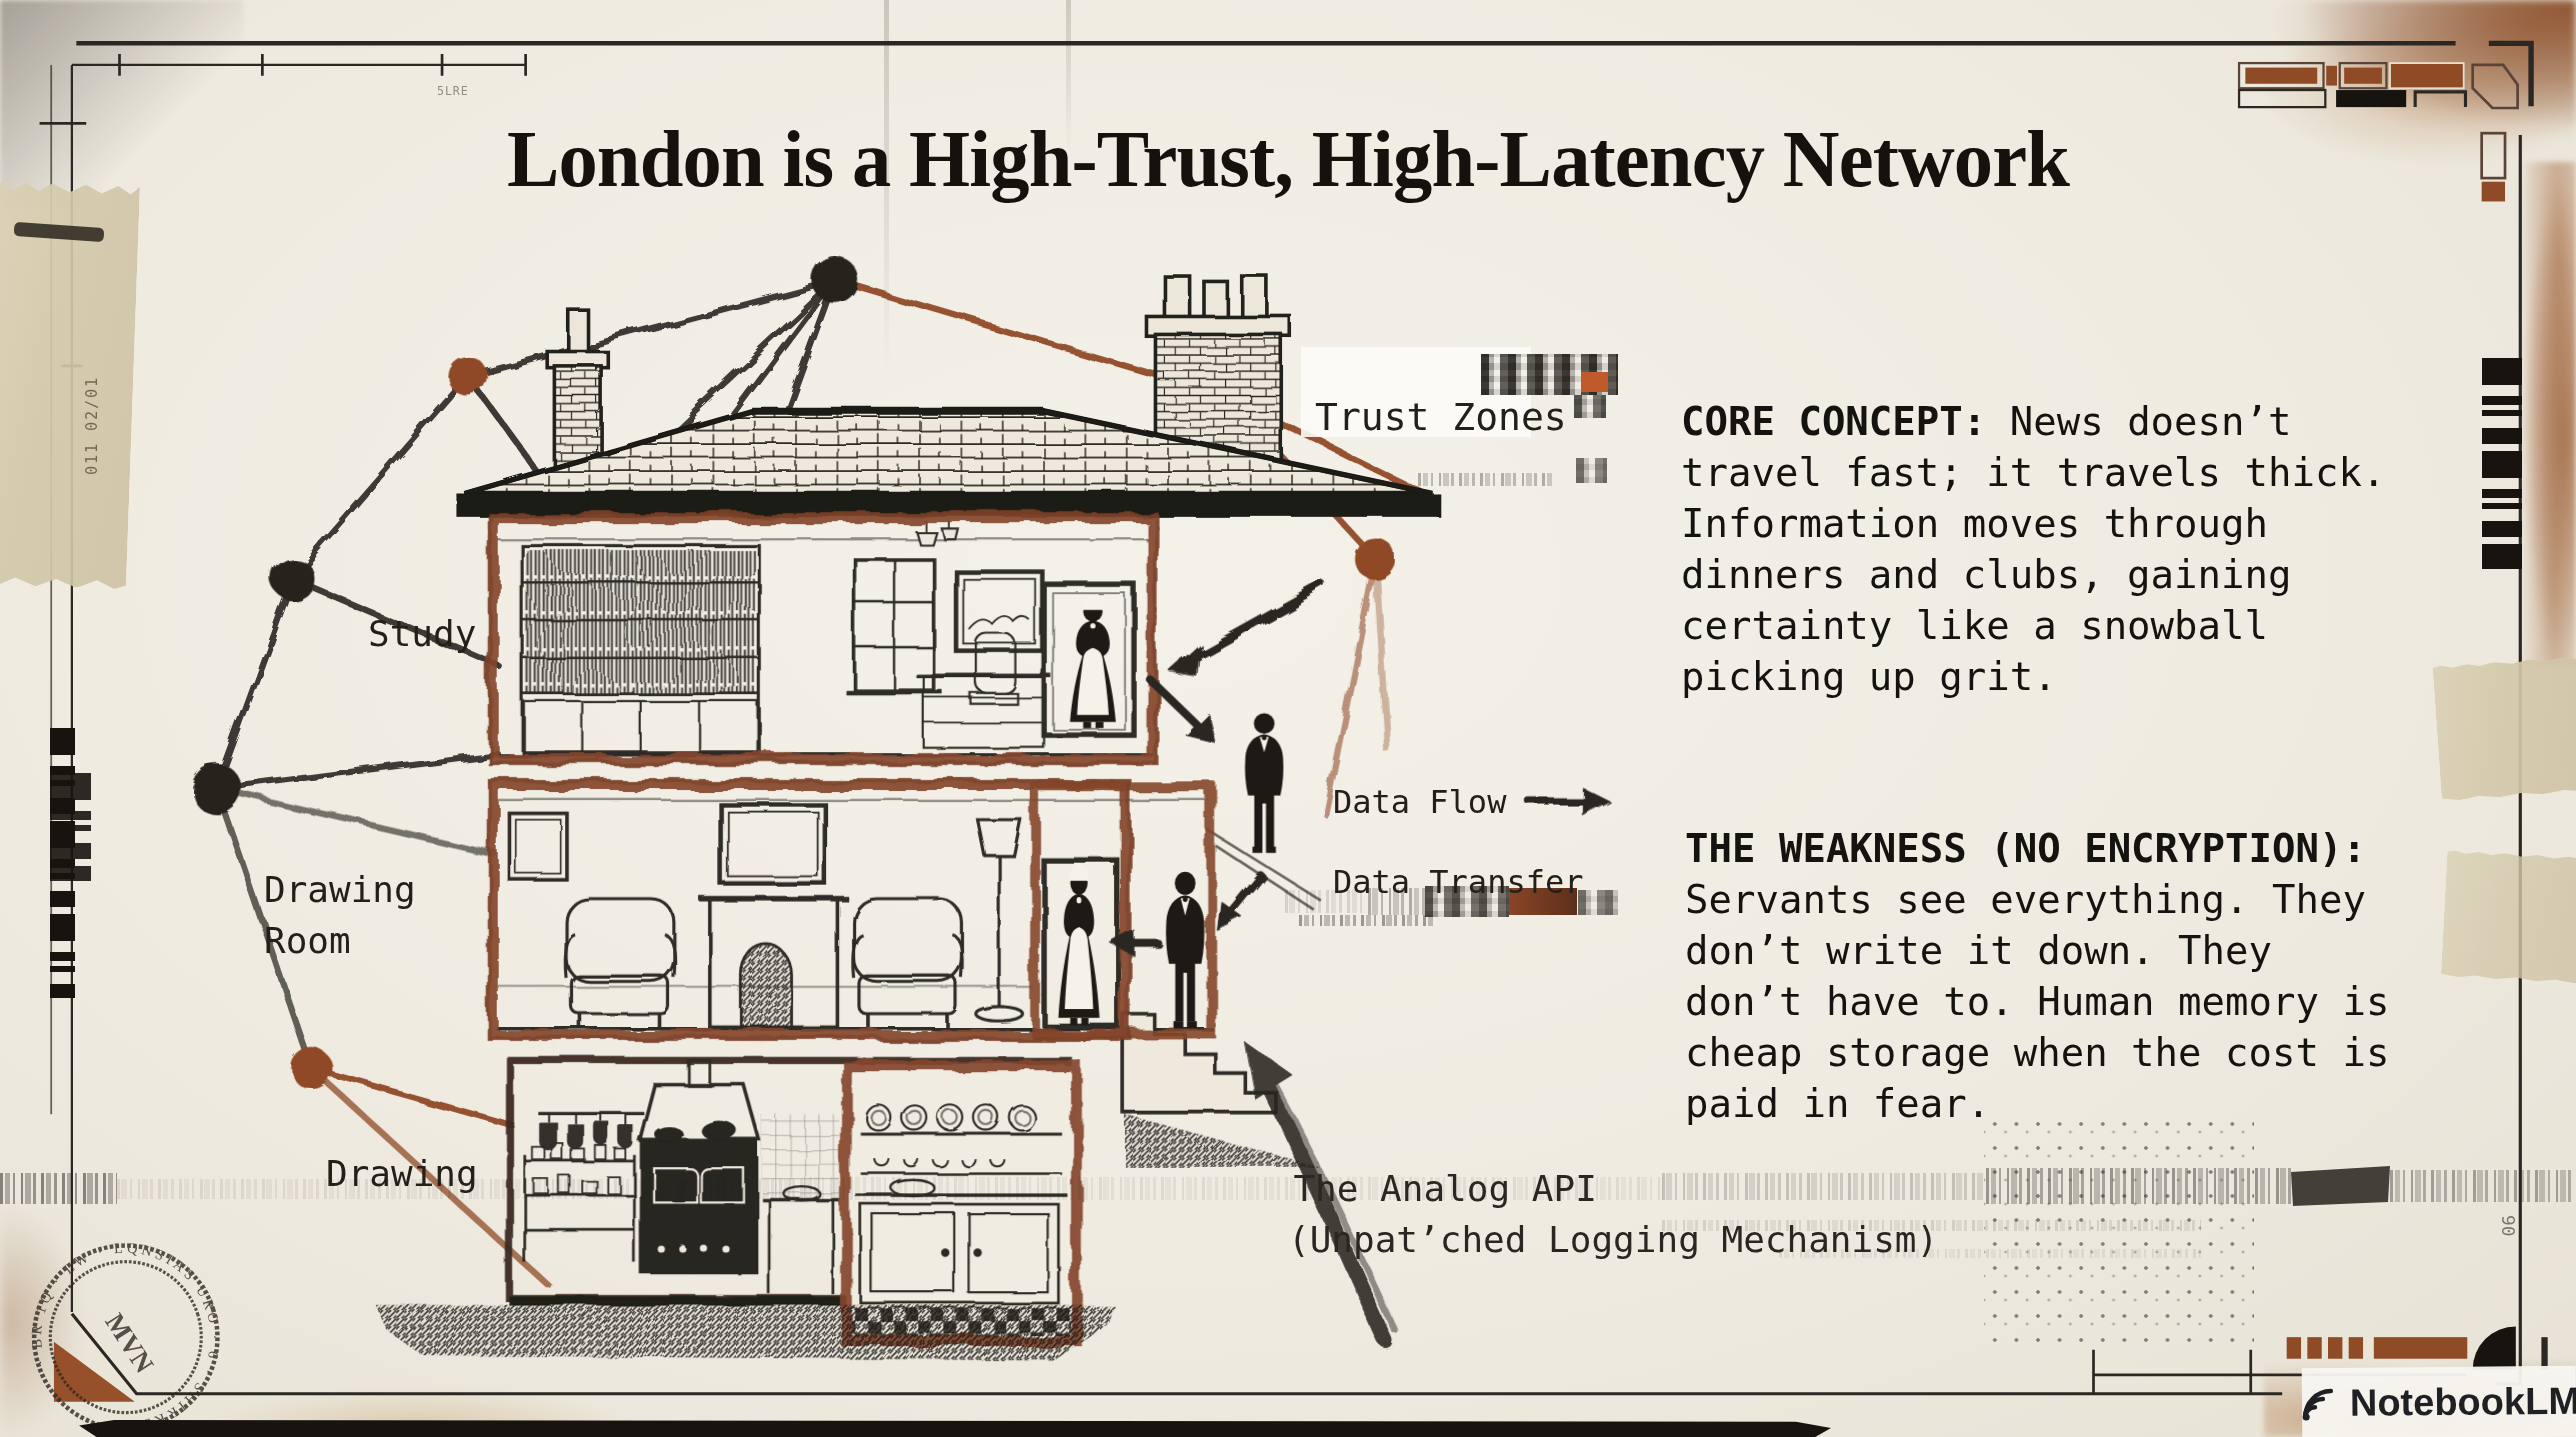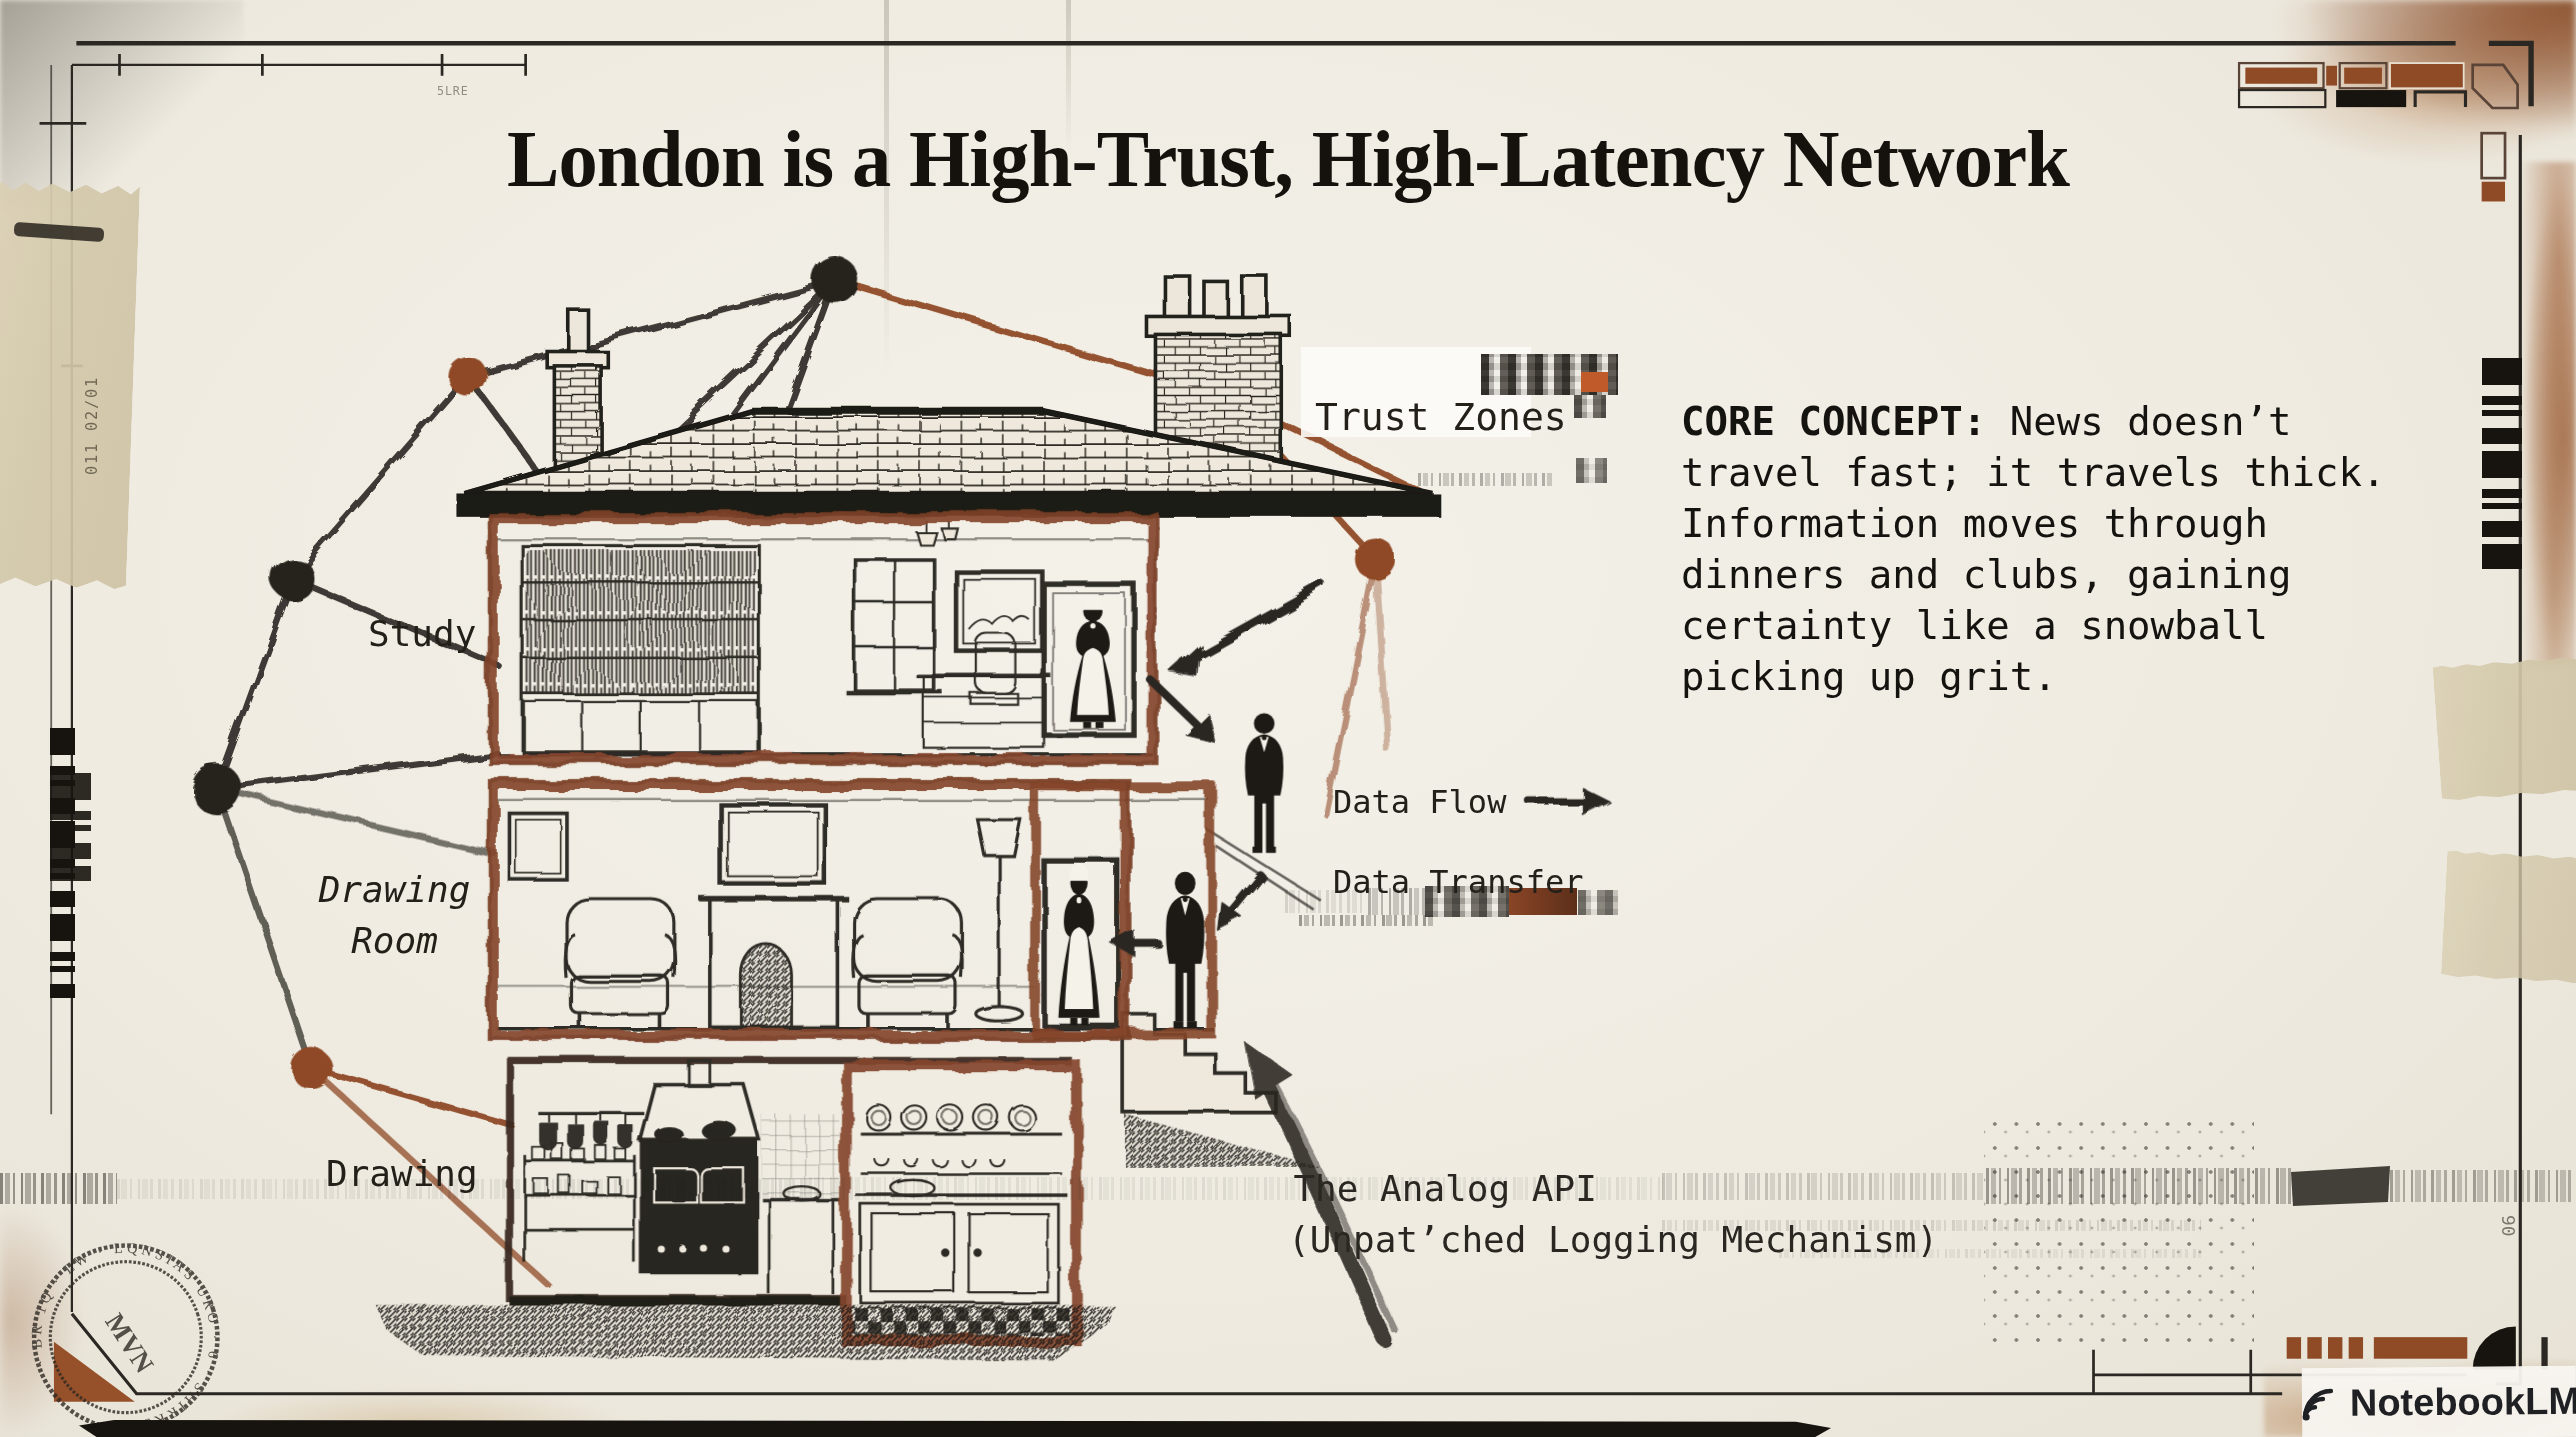--- a/index.html
+++ b/index.html
@@ -409,34 +409,37 @@
   <div class="abs tape tape-jag" style="left:-12.6px;top:184px;width:146px;height:403px;transform:rotate(2deg);"></div>
   <div class="abs" style="left:14.4px;top:225px;width:90px;height:14.4px;background:rgba(40,35,28,.85);transform:rotate(4deg);border-radius:5.4px;"></div>
   <div class="abs sidetext" style="left:83px;top:358px;height:117px;">011 02/01</div>
   <div class="abs tape tape-jag" style="left:2437px;top:661px;width:153px;height:135px;transform:rotate(-4deg);"></div>
   <div class="abs tape tape-jag" style="left:2444px;top:854px;width:144px;height:126px;transform:rotate(3deg);opacity:.8;"></div>
 
   <div class="abs title">London is a High-Trust, High-Latency Network</div>
   <div class="abs tinytext" style="left:437px;top:68px;">5LRE</div>
 
   <div class="abs roomlabel" style="left:368px;top:613px;">Study</div>
-  <div class="abs roomlabel" style="left:294px;top:864px;width:201px;text-align:center;line-height:51px;font-style:italic;">Drawing Room</div>
+  <div class="abs roomlabel" style="left:264px;top:864px;width:201px;text-align:left;line-height:51px;">Drawing Room</div>
   <div class="abs roomlabel" style="left:326px;top:1153px;">Drawing</div>
 
   <div class="abs anno-big" style="left:1315px;top:395px;">Trust Zones</div>
   <div class="abs anno" style="left:1333px;top:778px;">Data Flow</div>
   <div class="abs anno" style="left:1333px;top:827px;margin-top:31px;">Data Transfer</div>
 
   <div class="abs anno-api" style="left:1260px;top:1163px;margin-left:28px;">
     <span style="display:block;padding-left:5.4px;">The Analog API</span>
     <span style="display:block;">(Unpat’ched Logging Mechanism)</span>
   </div>
 
   <div class="abs textblock" style="left:1681px;top:356px;">
     <span class="tb-head">CORE CONCEPT:</span><span>News doesn’t travel fast; it travels thick. Information moves through dinners and clubs, gaining certainty like a snowball picking up grit.</span>
+  </div>
+  <div class="abs textblock" style="left:1685px;top:783px;">
+    <span class="tb-head">THE WEAKNESS (NO ENCRYPTION):</span><span>Servants see everything. They don’t write it down. They don’t have to. Human memory is cheap storage when the cost is paid in fear.</span>
   </div>
 
   <div class="abs margin-num" style="left:2498px;top:1215px;">90</div>
 
   <div class="abs badge" style="left:2302px;top:1367px;width:274px;height:71px;">
     <span style="display:inline-flex;">
       <svg width="41" height="41" viewBox="0 0 46 46">
         <g fill="none" stroke="#1f2023" stroke-width="5" stroke-linecap="round">
           <path d="M8,38 a11,11 0 0 1 11,-11"></path>
           <path d="M8,38 a20,20 0 0 1 20,-20"></path>

